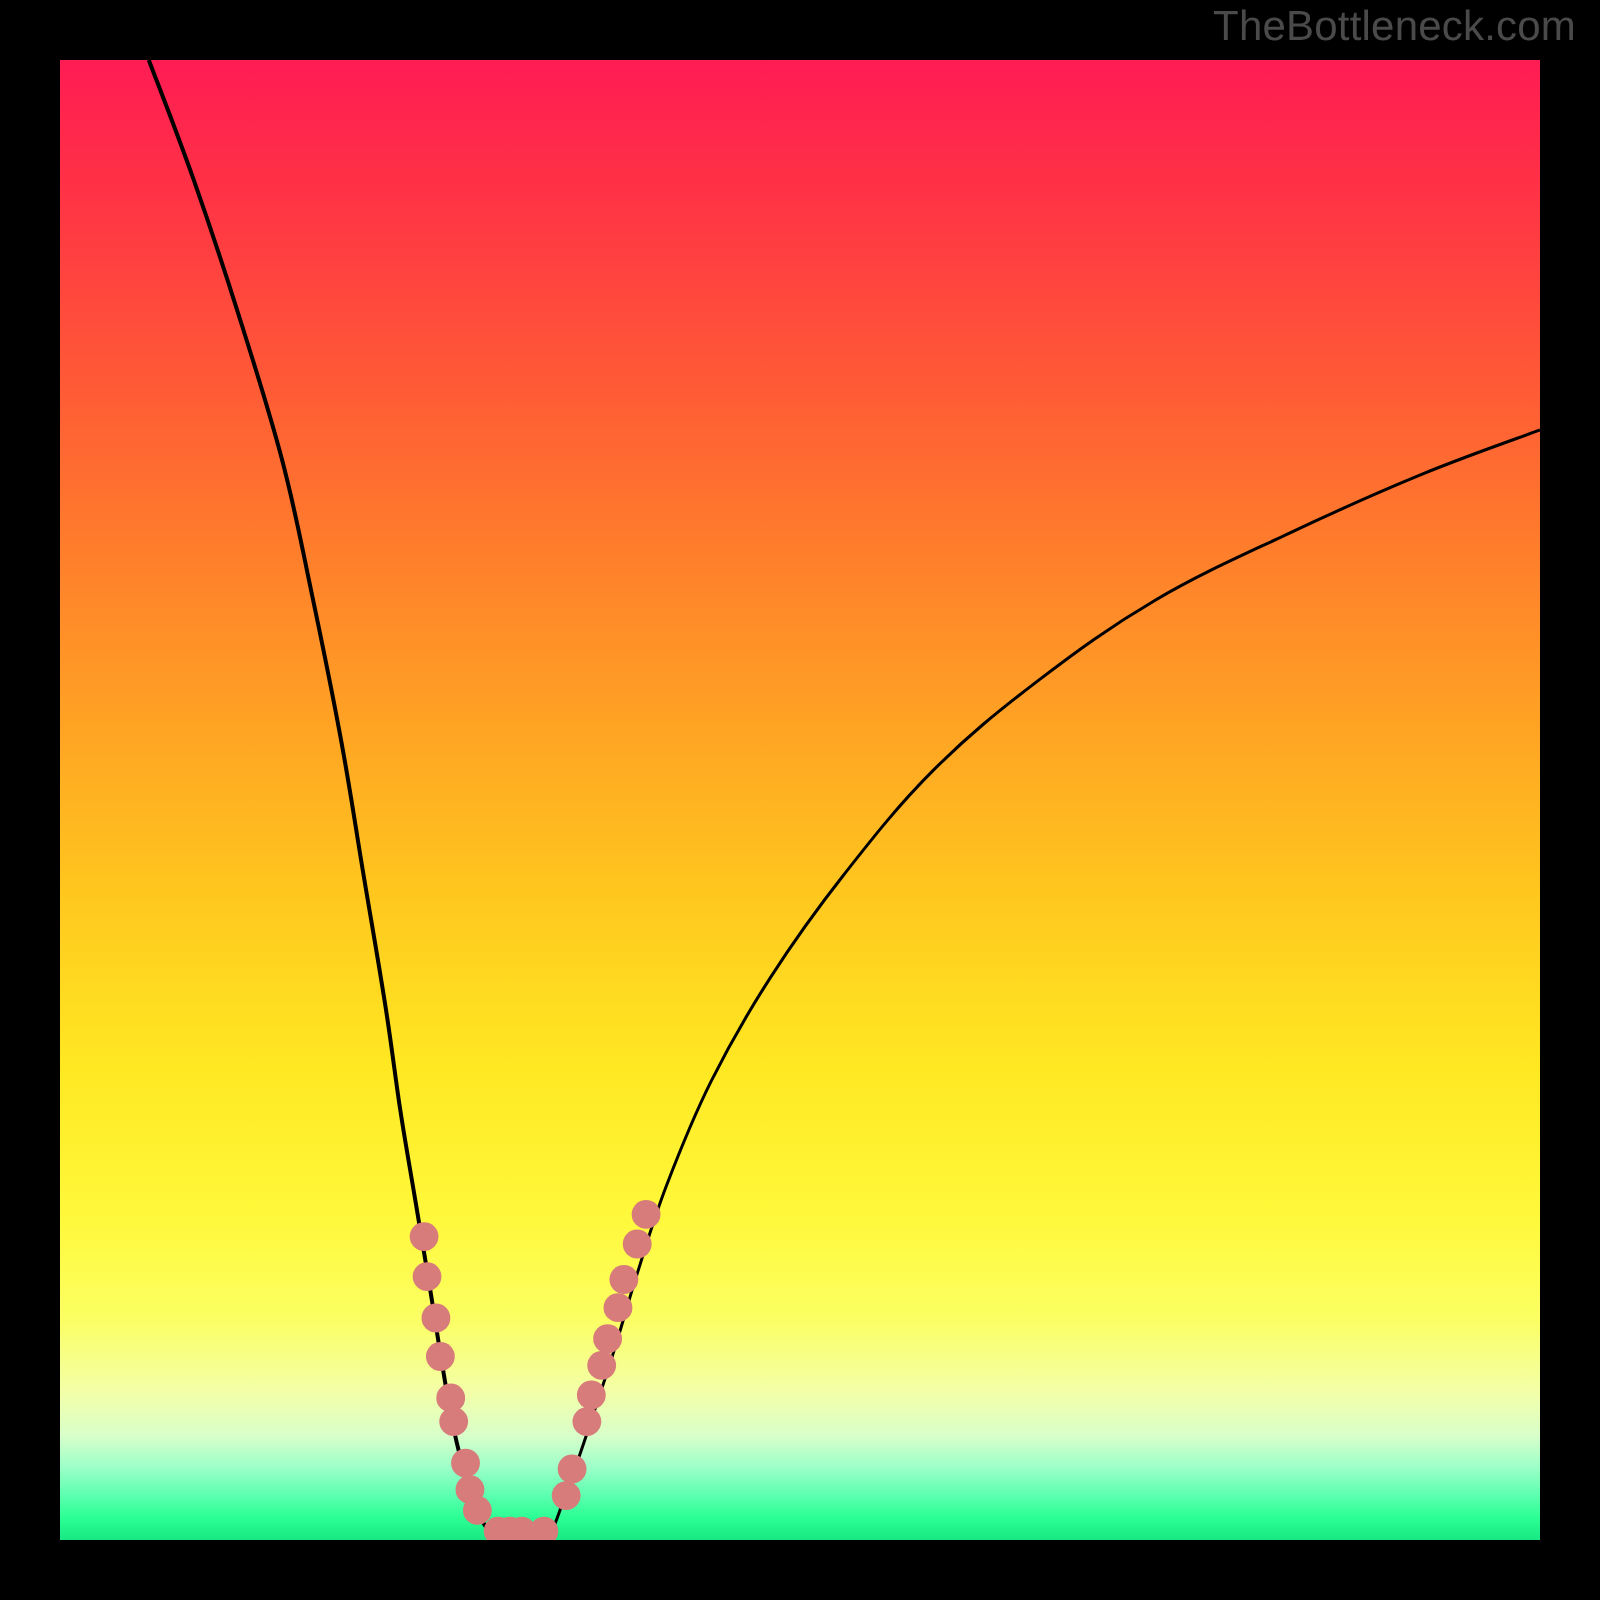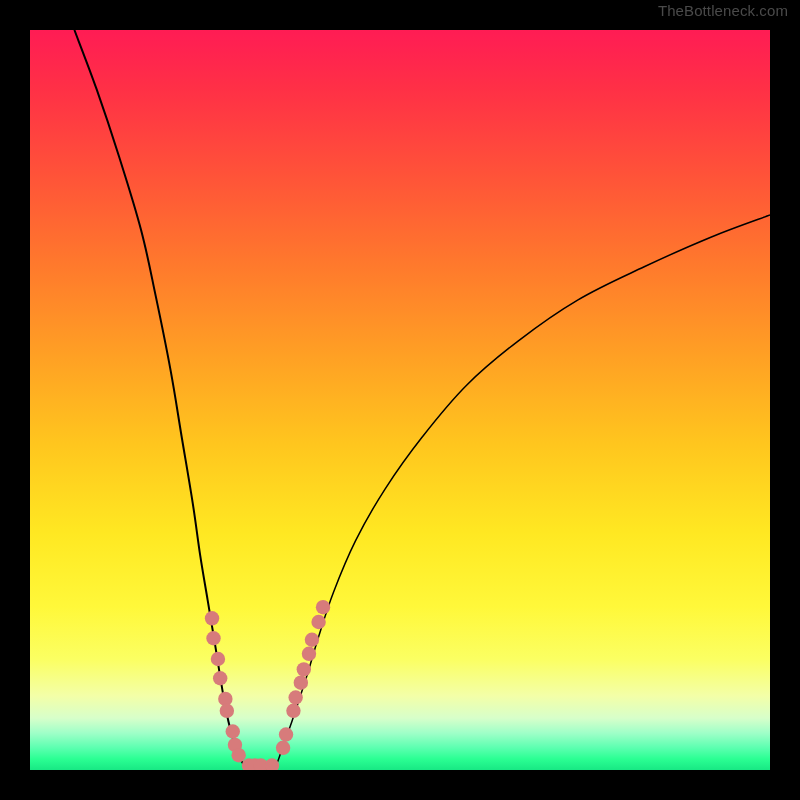--- a/index.html
+++ b/index.html
@@ -14,21 +14,21 @@
     width: 800px;
     height: 800px;
     background: #000000;
     position: relative;
   }
   .watermark {
     position: absolute;
     top: 2px;
     right: 12px;
     color: #4a4a4a;
-    font-size: 15px;
+    font-size: 21px;
     font-weight: 500;
     letter-spacing: 0.1px;
     z-index: 10;
   }
   .plot {
     position: absolute;
     left: 30px;
     top: 30px;
     width: 740px;
     height: 740px;

